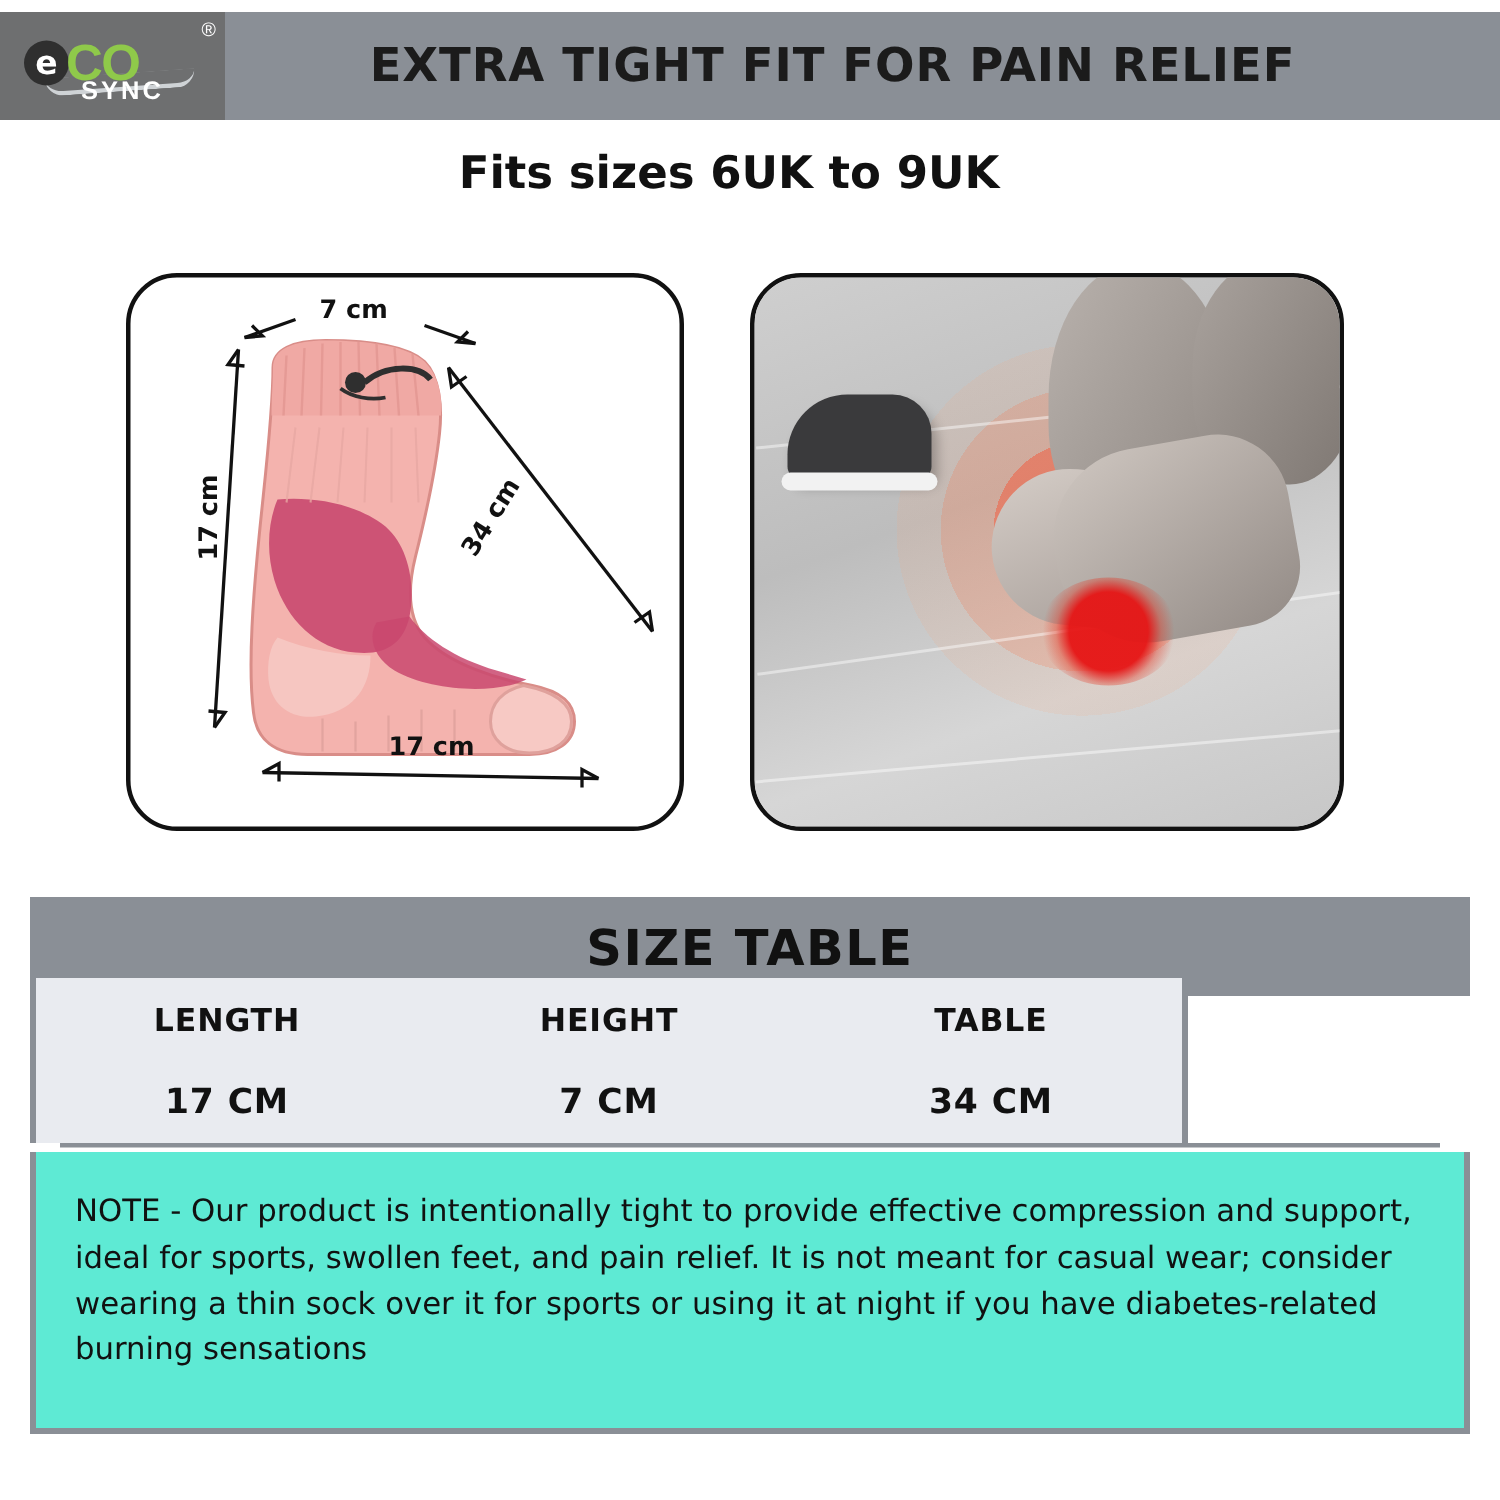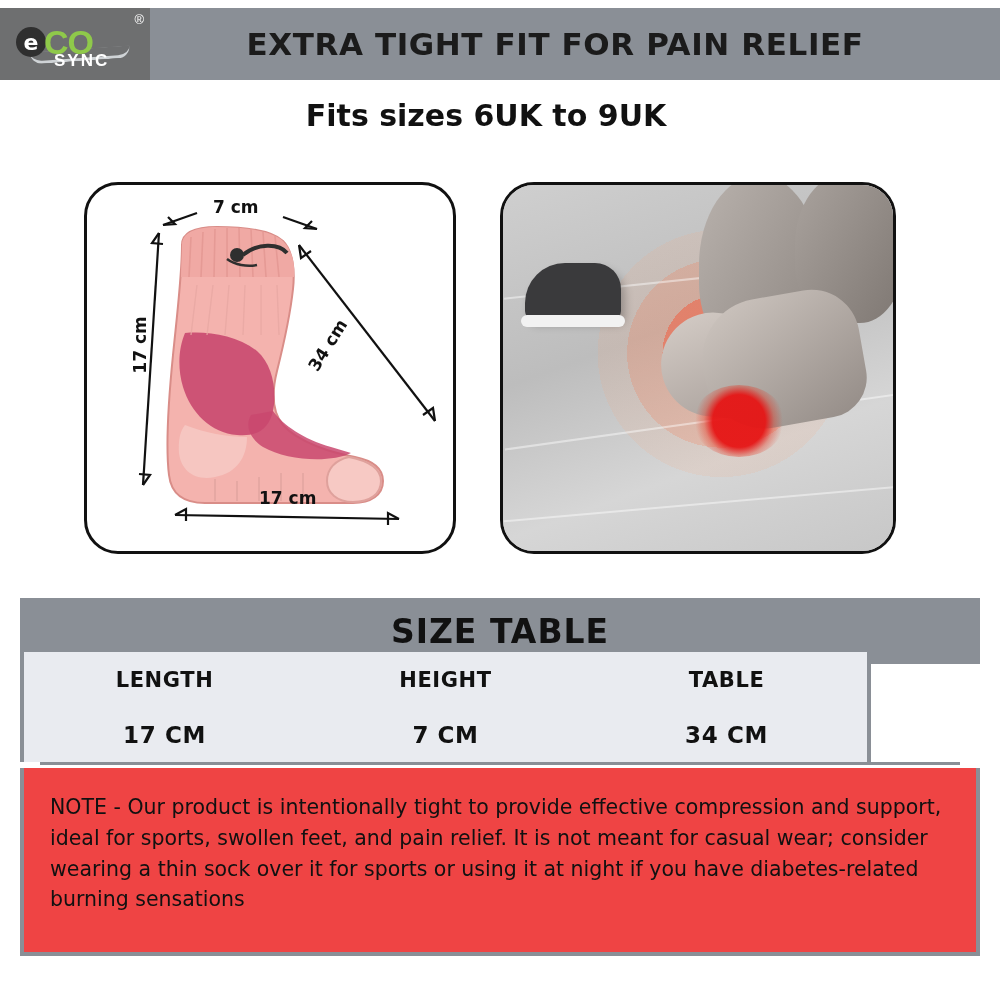--- a/index.html
+++ b/index.html
@@ -222,21 +222,21 @@
   .size-band-text {
     font-size: 33px;
     font-weight: bold;
     color: #111111;
     letter-spacing: 1px;
     font-family: "DejaVu Sans", sans-serif;
   }
   .table-box {
     position: absolute;
     left: 20px; top: 652px;
-    width: 851px; height: 110px;
+    width: 772px; height: 110px;
     background: #e9ebf0;
     border-left: 4px solid #8a8f96;
     border-right: 4px solid #8a8f96;
   }
   .table-row {
     display: flex;
     width: 100%;
     height: 55px;
     align-items: center;
   }
@@ -256,21 +256,21 @@
     width: 920px;
     height: 3px;
     background: #8a8f96;
   }
 
   
   .note-box {
     position: absolute;
     left: 20px; top: 768px;
     width: 960px; height: 188px;
-    background: #ef4444;
+    background: #5eead4;
     border-left: 4px solid #8a8f96;
     border-right: 4px solid #8a8f96;
     border-bottom: 4px solid #8a8f96;
     padding: 24px 30px 0 26px;
   }
   .note-text {
     font-size: 20.5px;
     line-height: 1.5;
     color: #111111;
     font-family: "DejaVu Sans", sans-serif;

